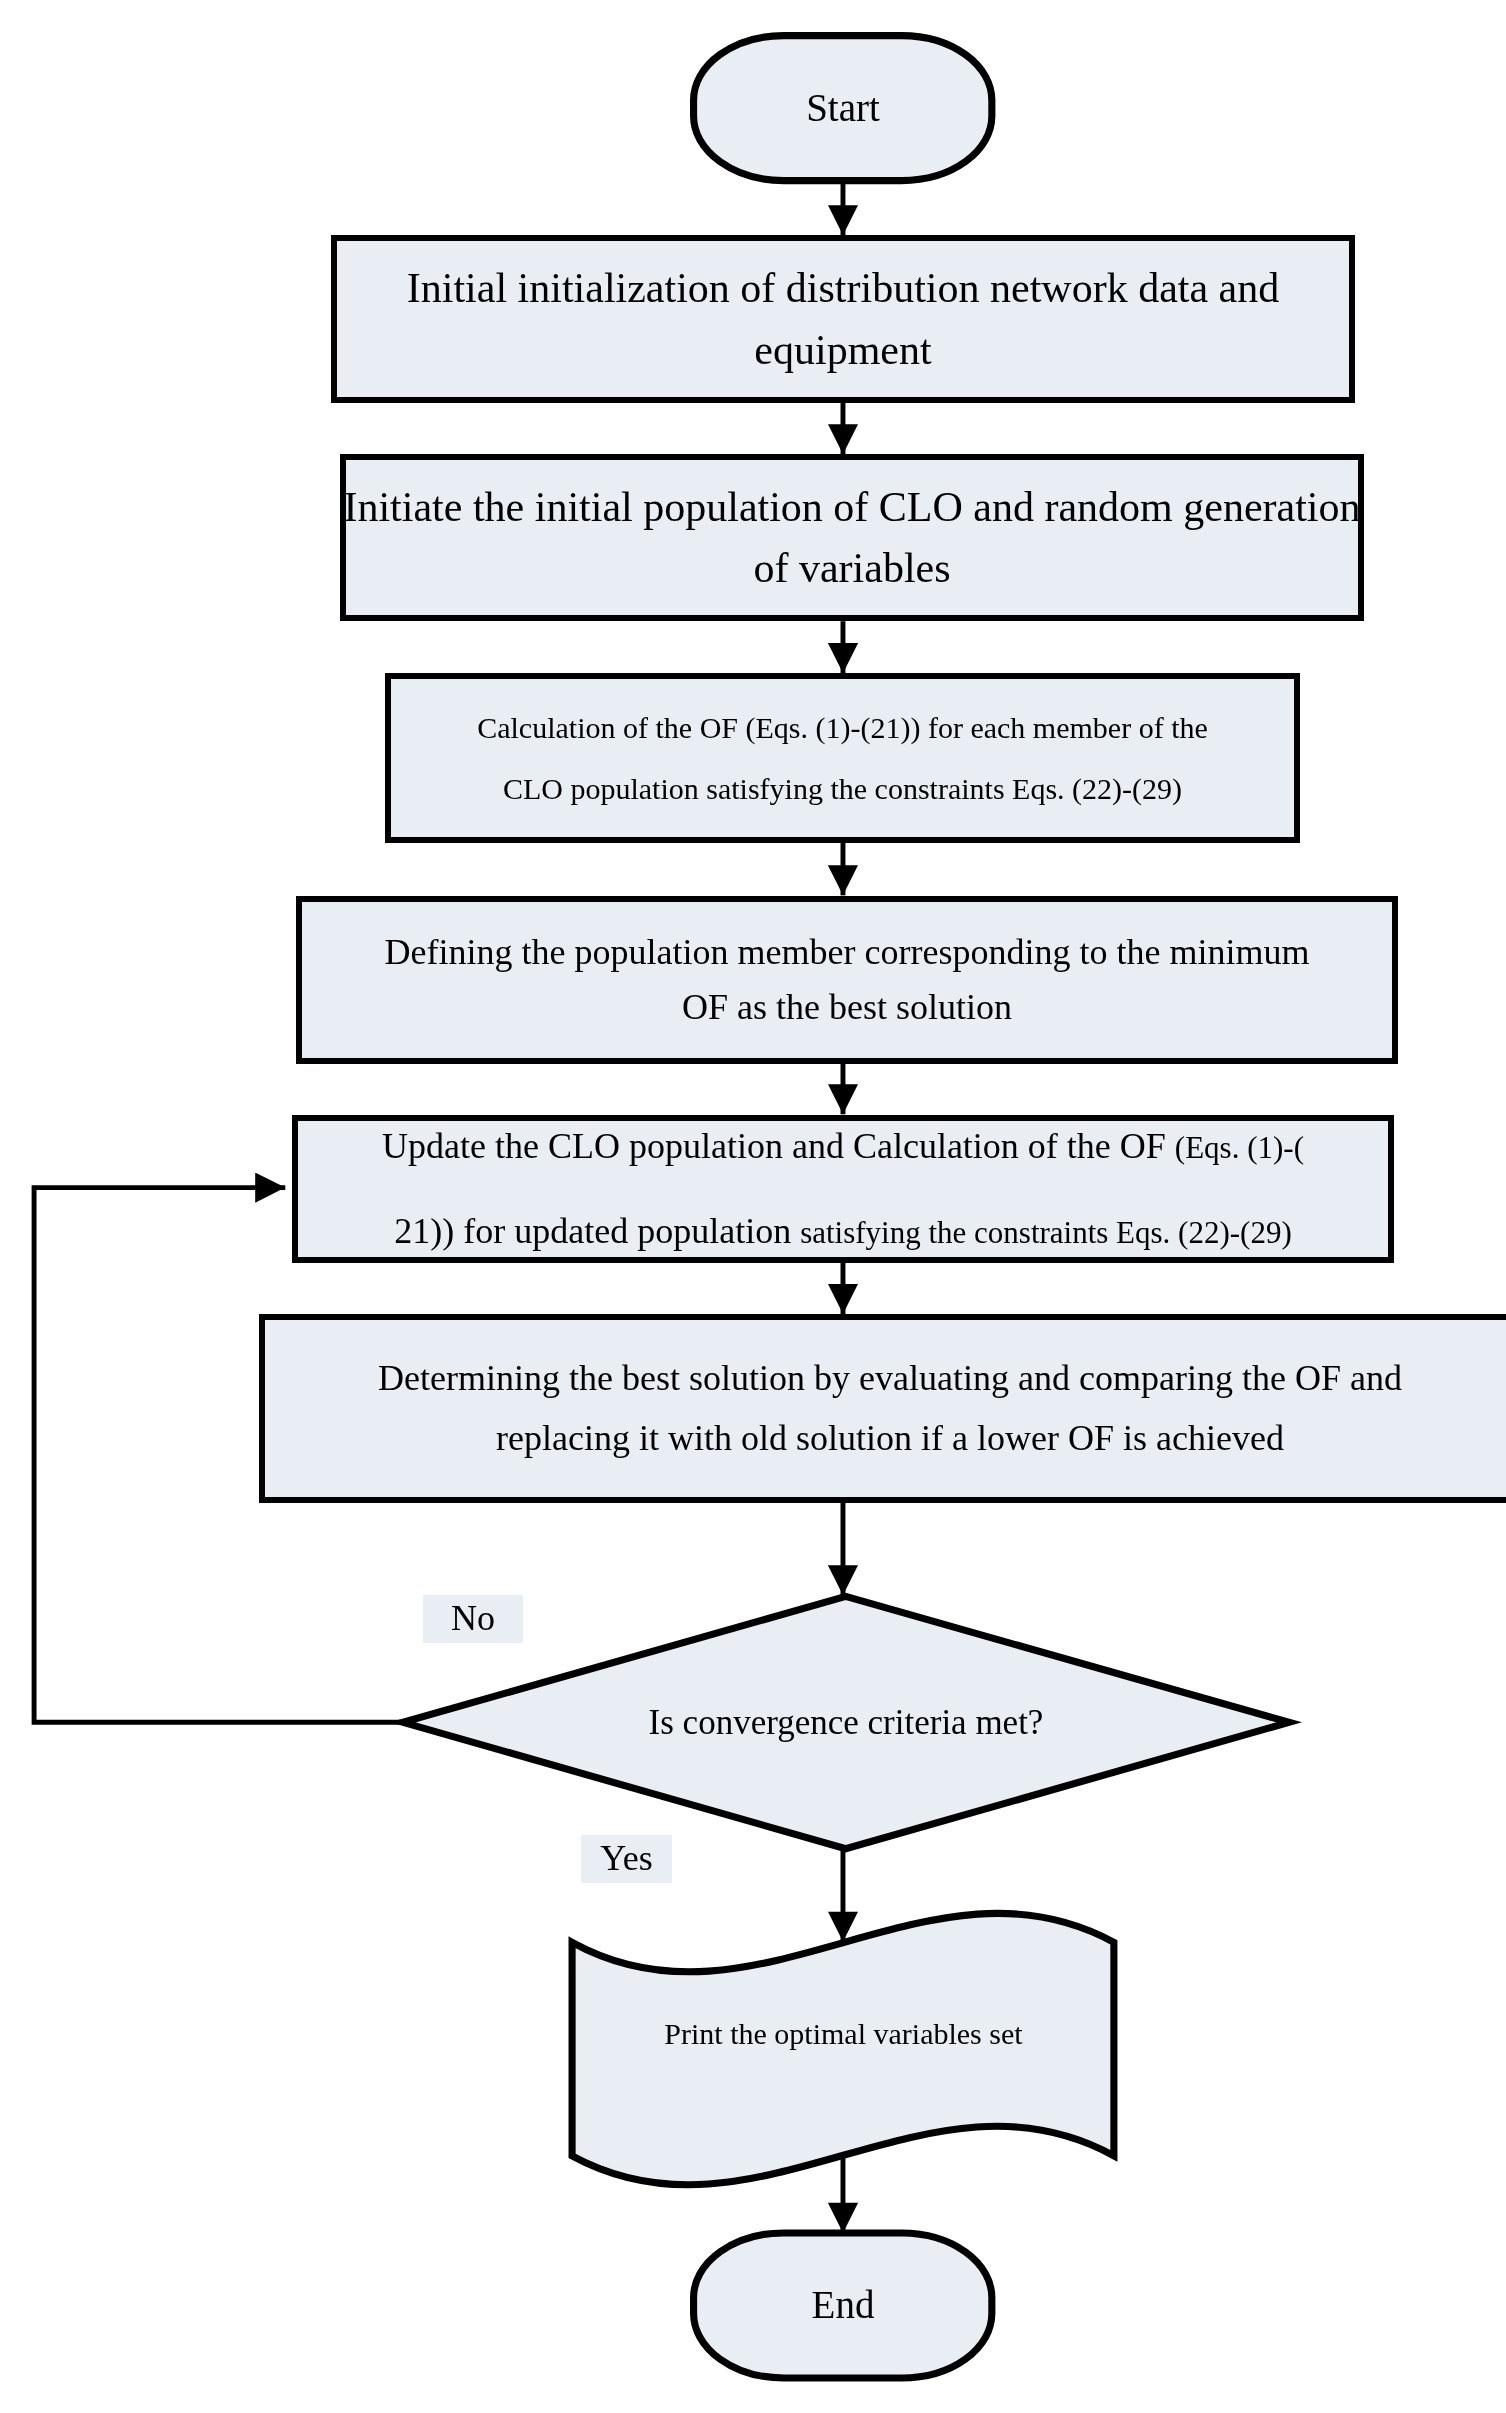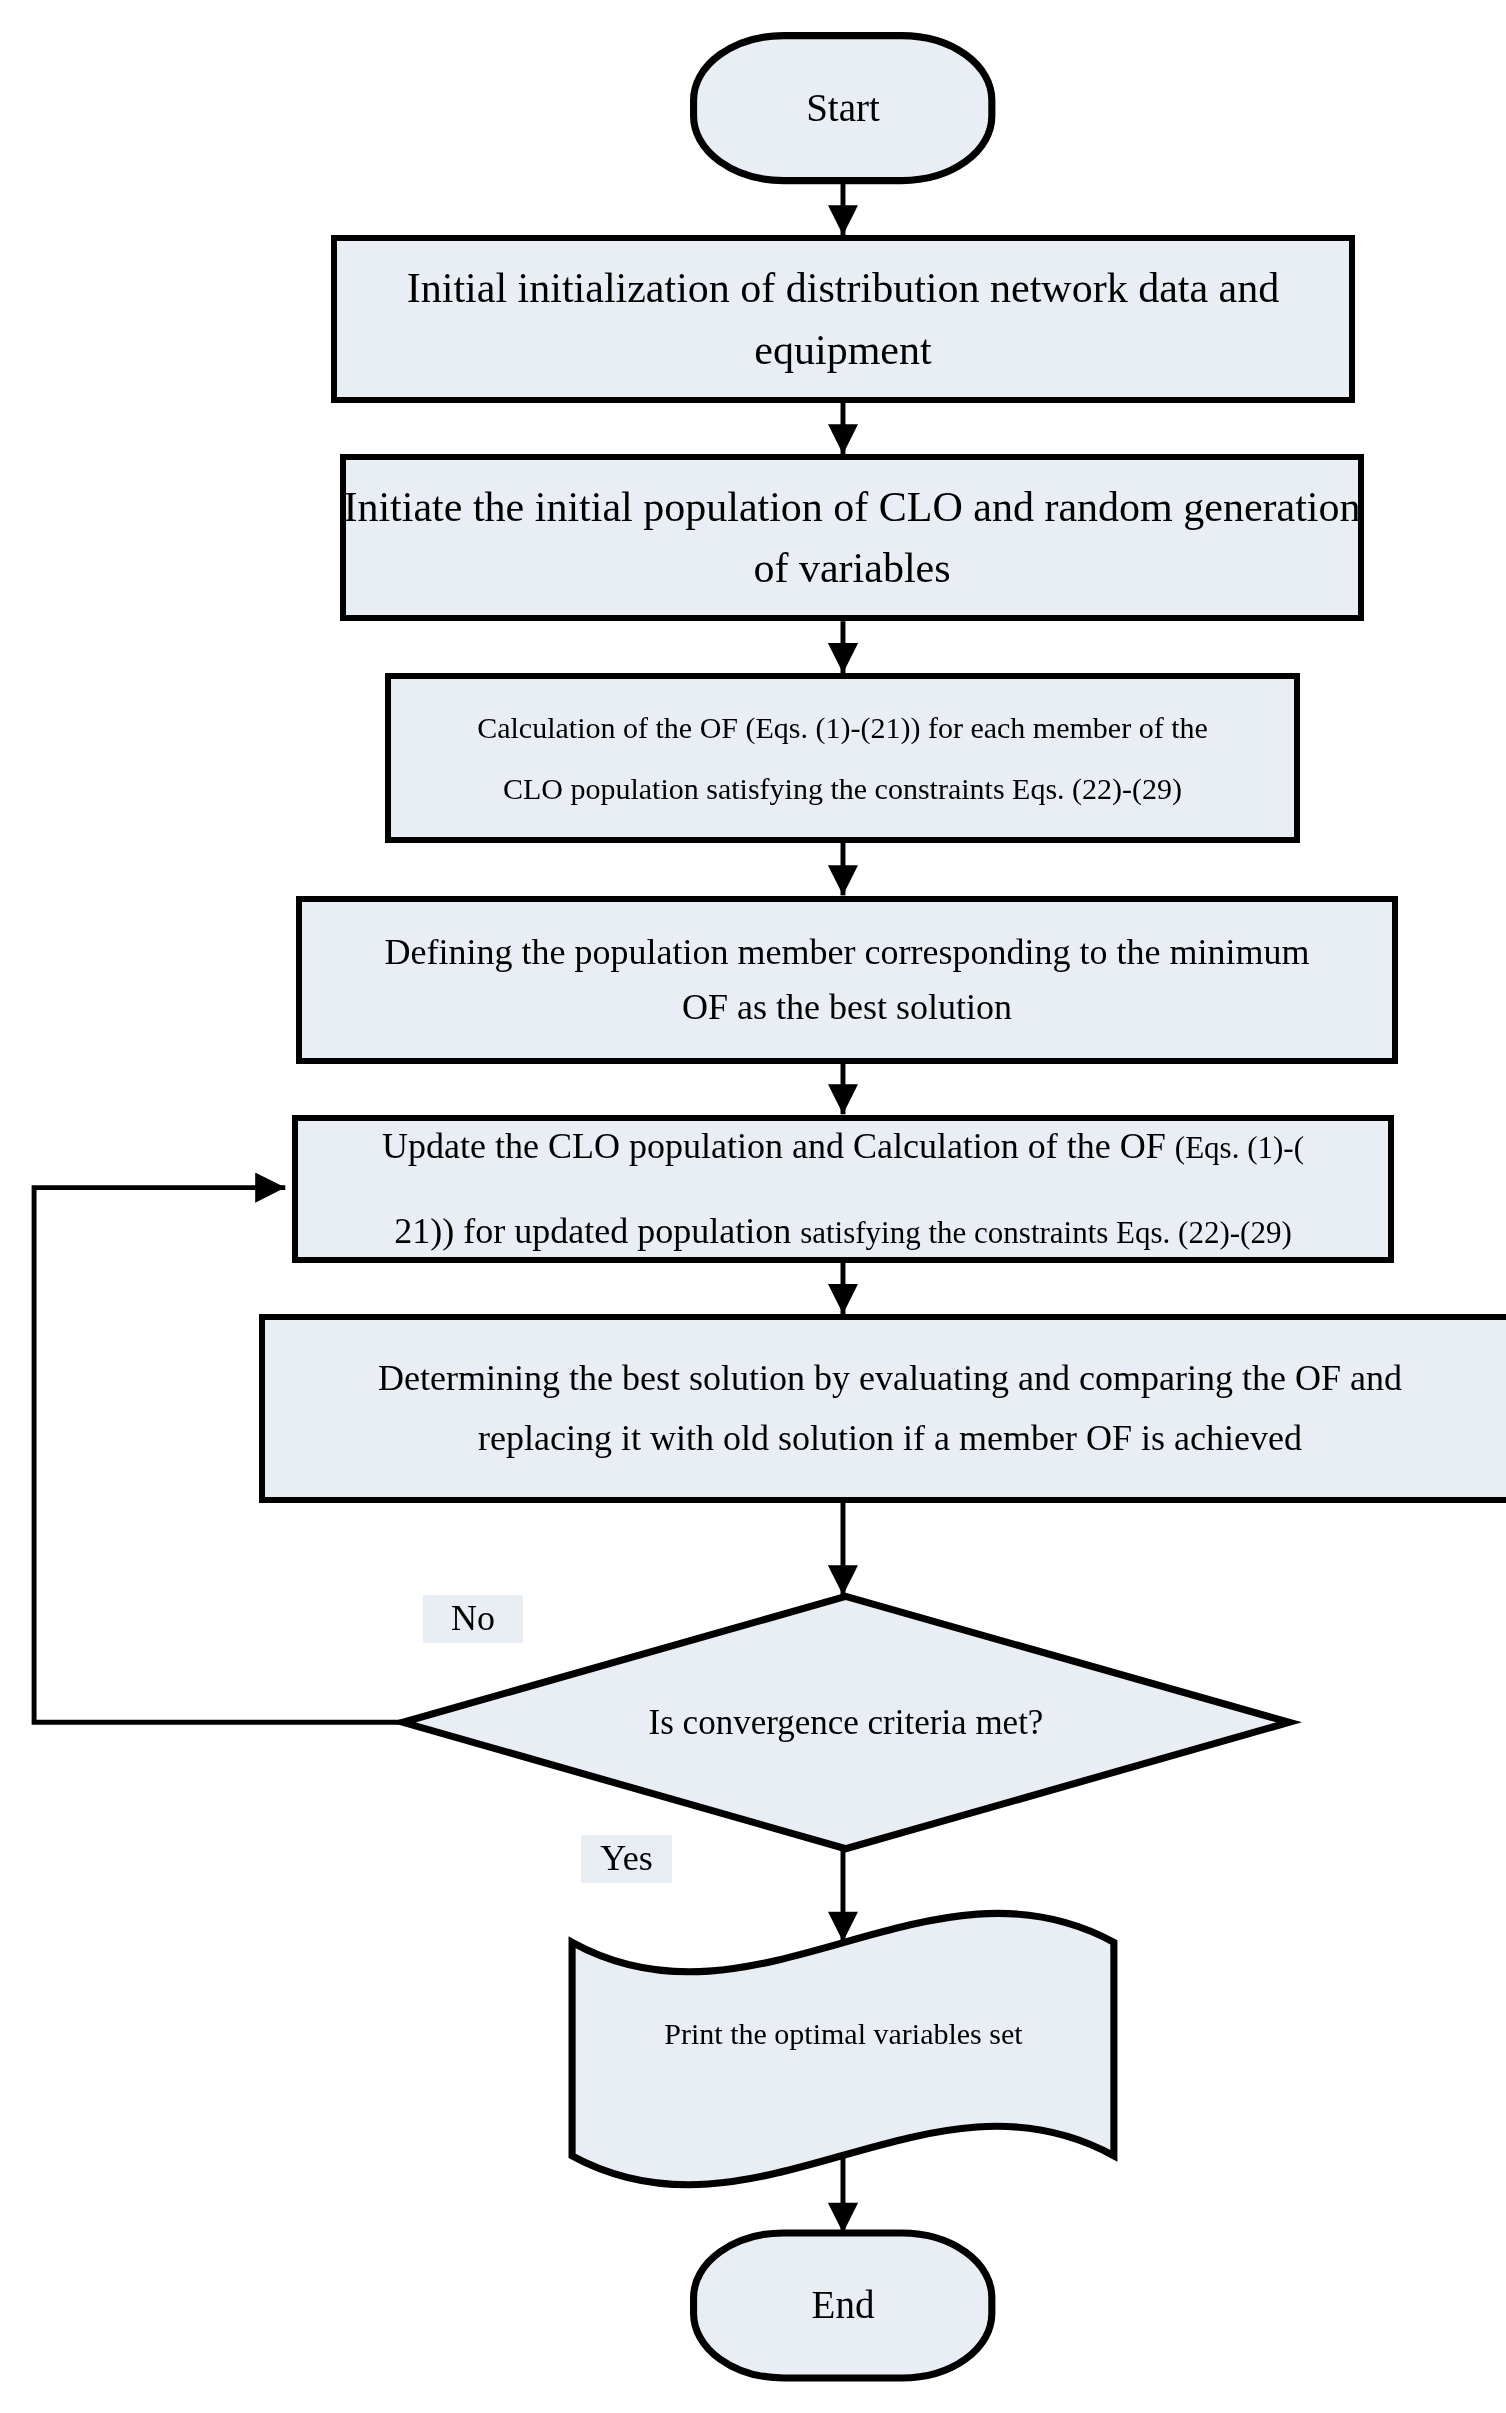--- a/index.html
+++ b/index.html
@@ -89,21 +89,21 @@
     <div class="line">OF as the best solution</div>
   </div>
 
   <div class="box f66 g45" style="left:292px;top:1115px;width:1102px;height:148px;">
     <div class="line"><span>Update the CLO population and Calculation of the OF </span><span class="sm">(Eqs. (1)-(</span></div>
     <div class="line"><span>21)) for updated population </span><span class="sm">satisfying the constraints Eqs. (22)-(29)</span></div>
   </div>
 
   <div class="box f66 g32" style="left:212px;top:1314px;width:1262px;height:189px;margin-left:47px;">
     <div class="line">Determining the best solution by evaluating and comparing the OF and</div>
-    <div class="line">replacing it with old solution if a member OF is achieved</div>
+    <div class="line">replacing it with old solution if a lower OF is achieved</div>
   </div>
 
   <div class="lbl f64" style="left:438px;top:1635px;width:816px;height:175px;">
     <div class="line">Is convergence criteria met?</div>
   </div>
 
   <div class="lbl edge-lbl f66" style="left:423px;top:1595px;width:100px;height:48px;">No</div>
   <div class="lbl edge-lbl f66" style="left:581px;top:1835px;width:91px;height:48px;">Yes</div>
 
   <div class="lbl f62" style="left:586px;top:1984px;width:515px;height:99px;">

